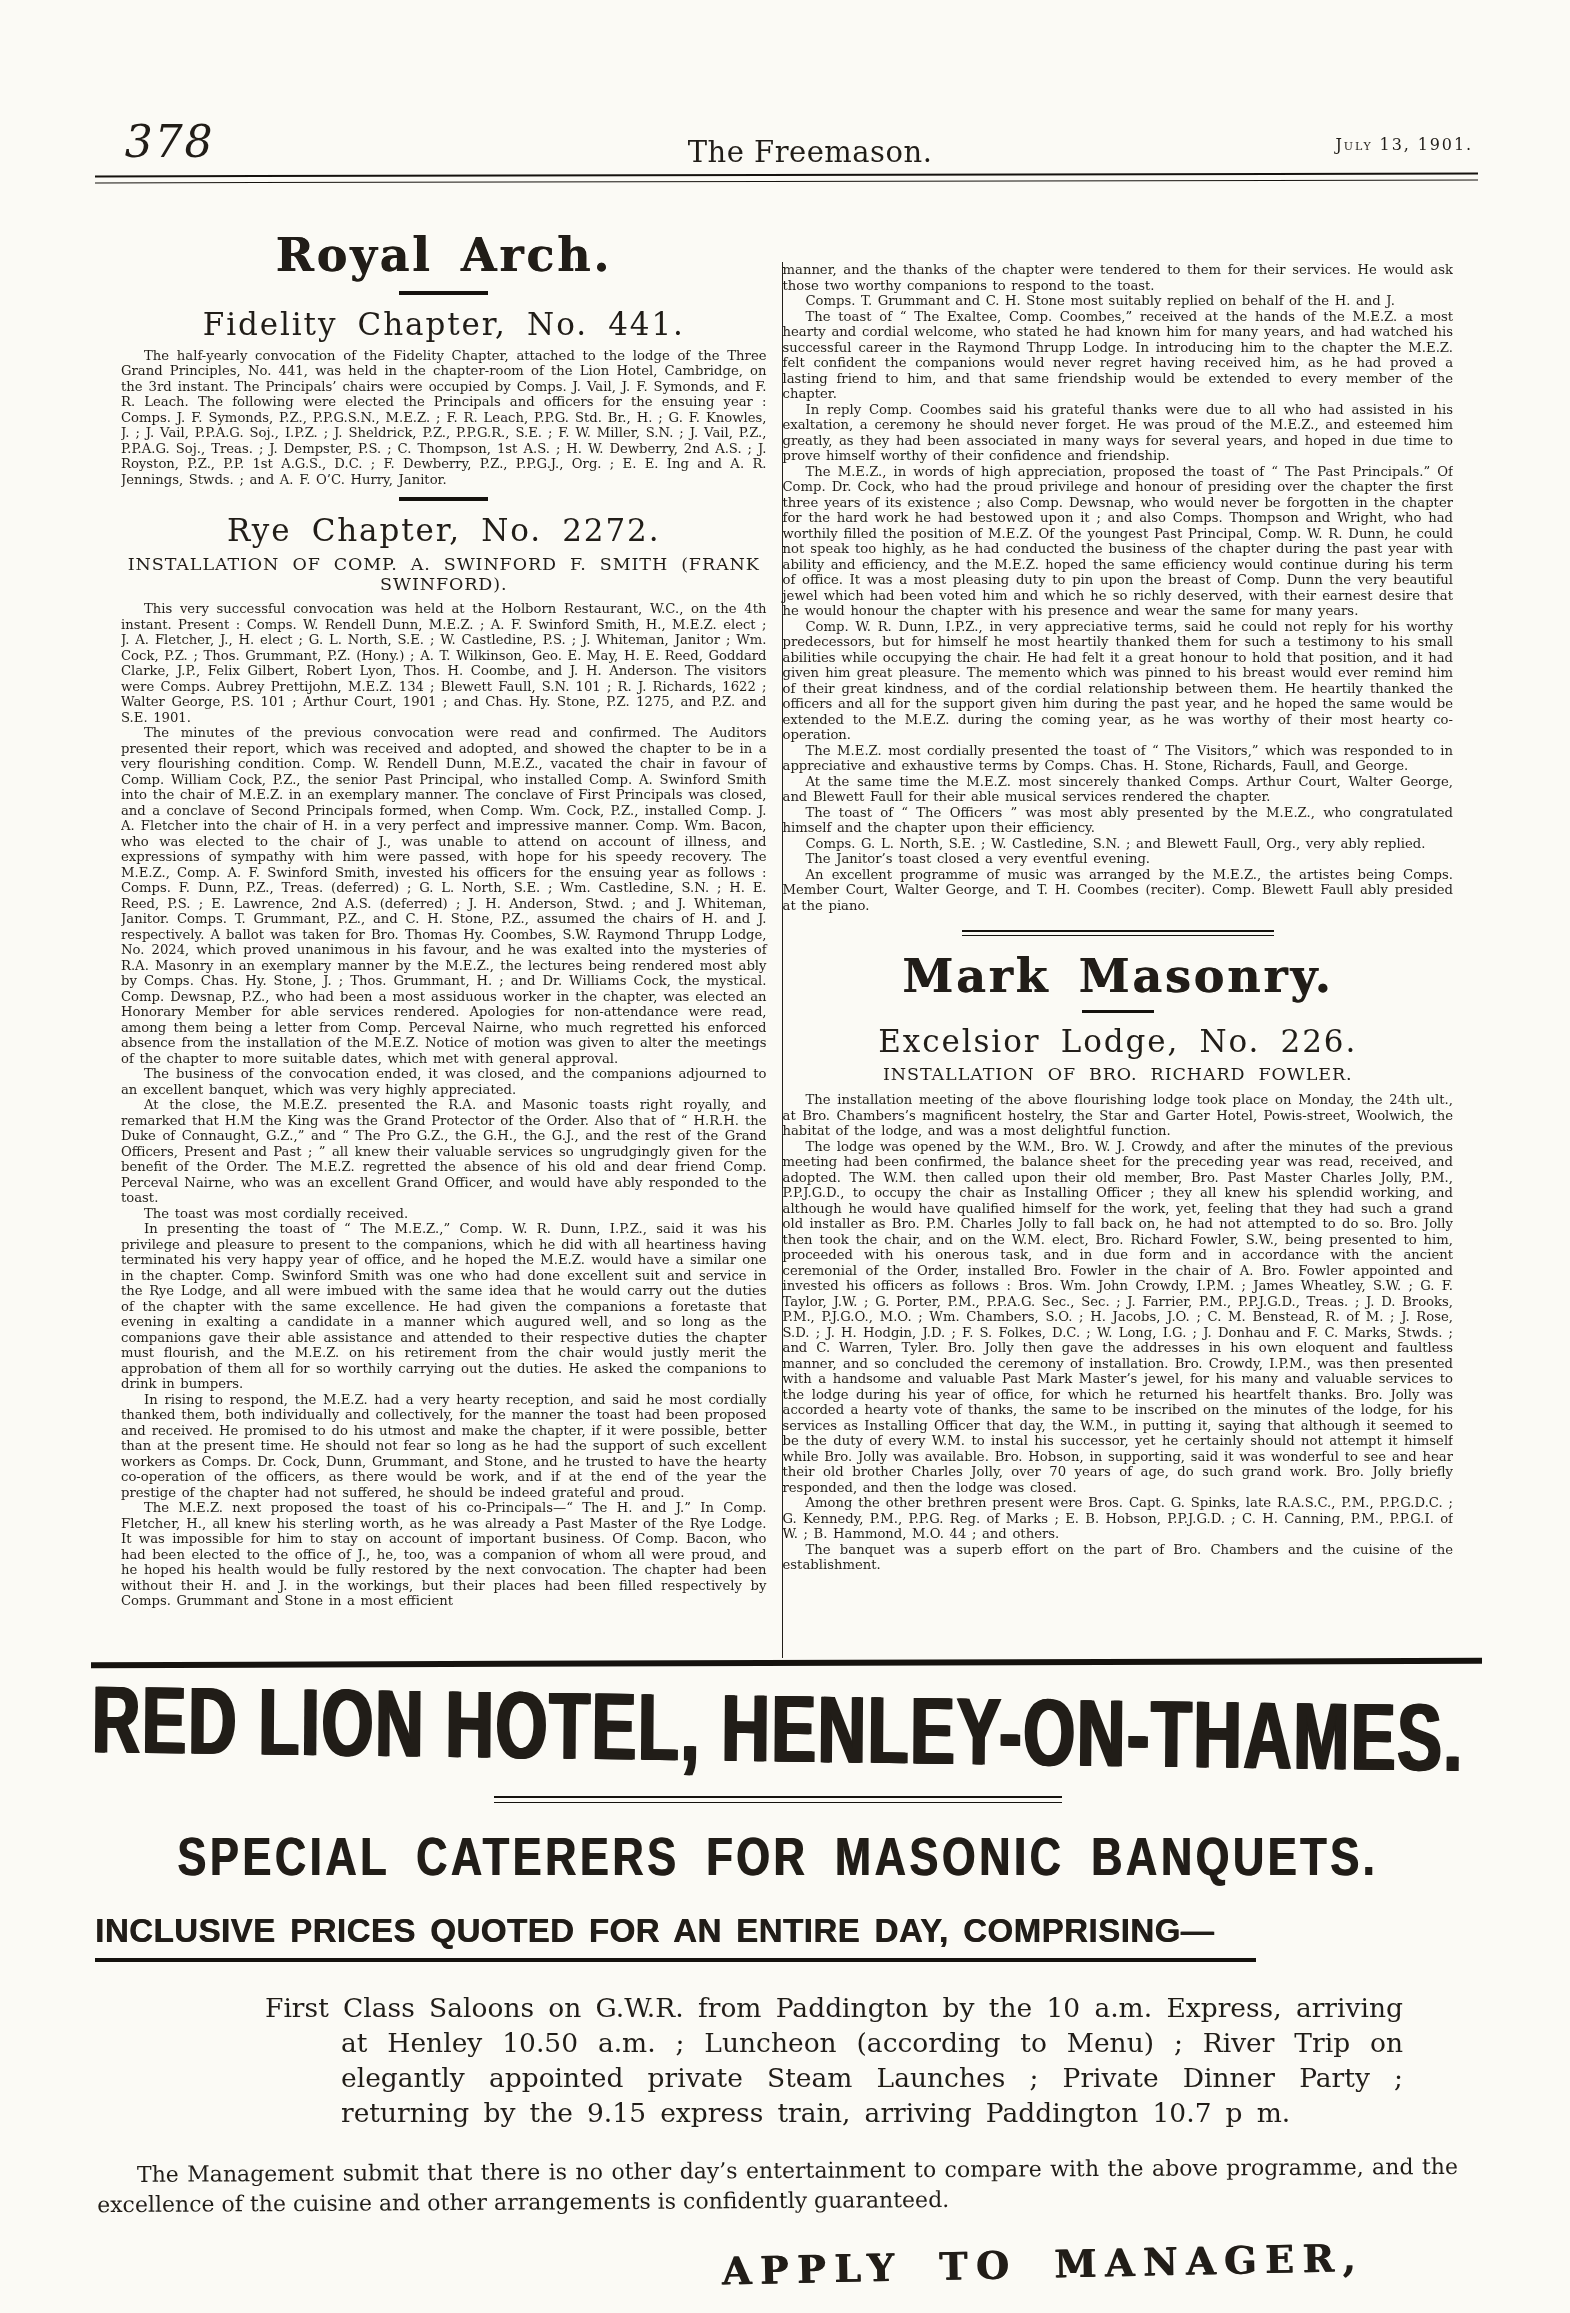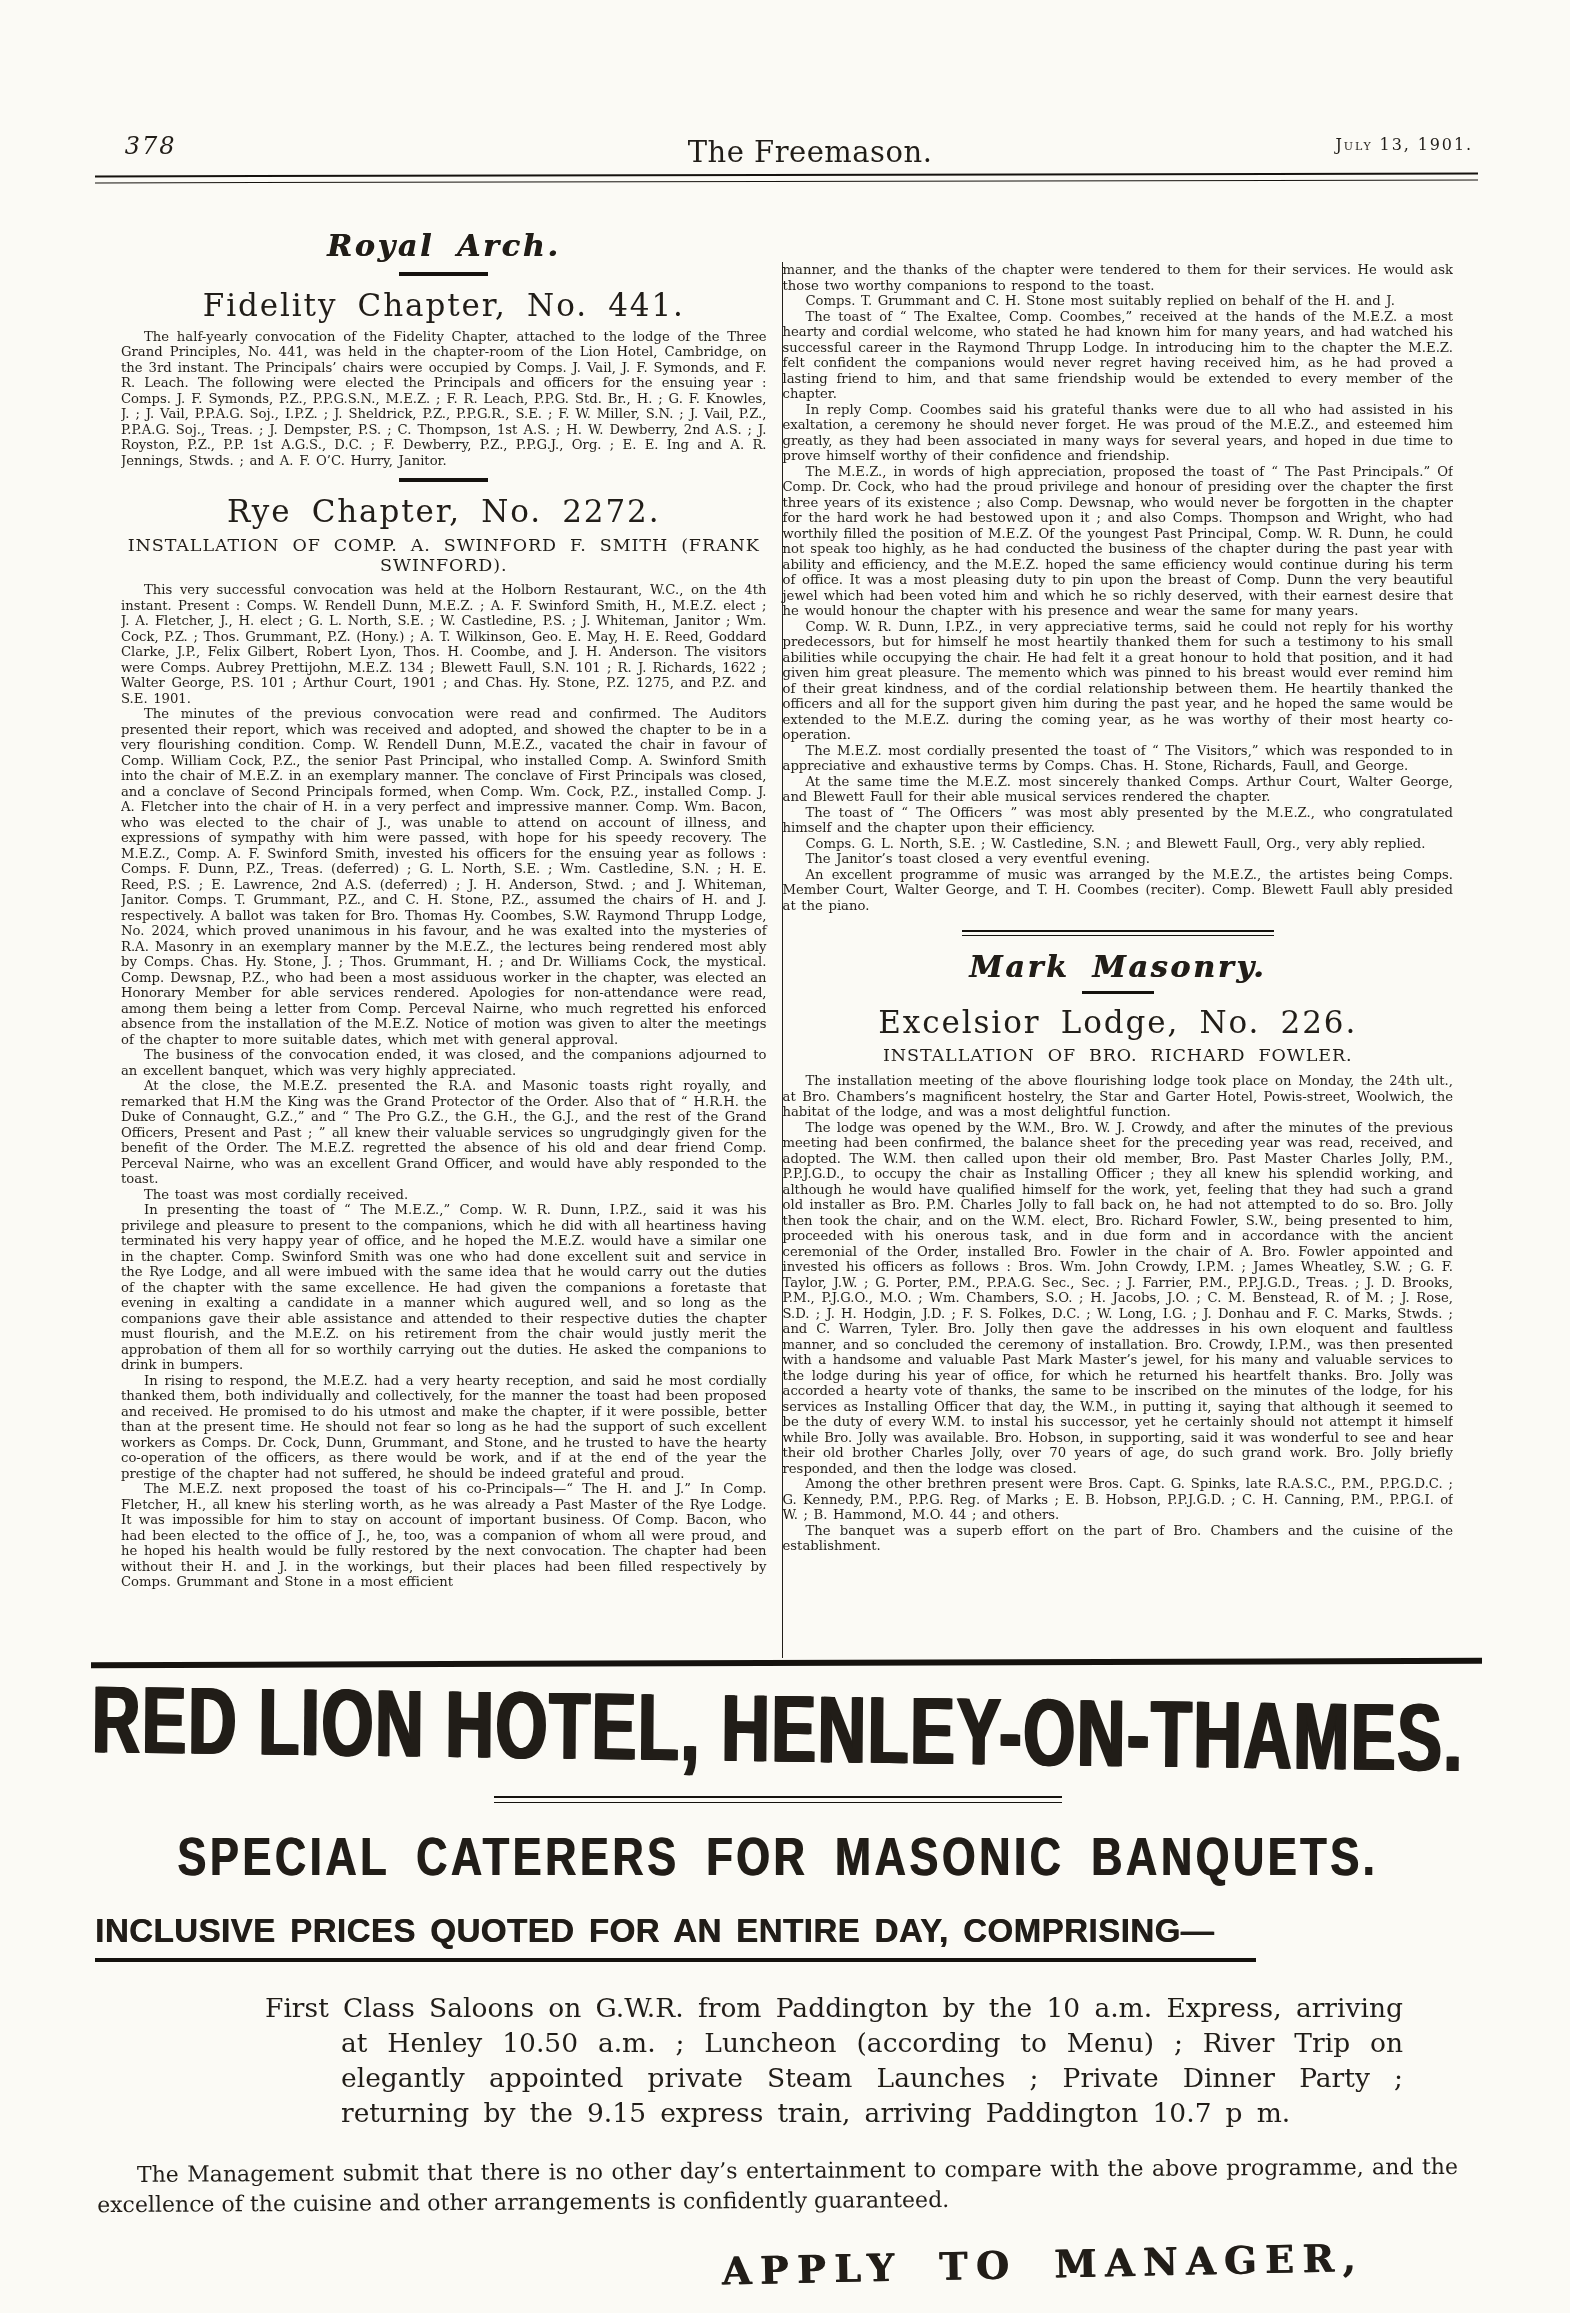--- a/index.html
+++ b/index.html
@@ -9,22 +9,22 @@
     color:#211d18;
     font-family:"DejaVu Serif", serif;
     position:relative;
     overflow:hidden;
   }
   .page { position:absolute; inset:0; }
 
   
   .masthead { position:absolute; top:114px; left:121px; right:98px; height:57px; }
   .page-number {
-    position:absolute; left:3.8px; top:18px;
-    font-size:24px; font-style:italic; letter-spacing:1.9px;
+    position:absolute; left:3.8px; top:2px;
+    font-size:44px; font-style:italic; letter-spacing:1.9px;
   }
   .pub-title {
     position:absolute; left:50%; transform:translateX(-50%); top:7.6px;
     font-size:29px; font-weight:normal; margin:13px; letter-spacing:0.5px;
   }
   .issue-date {
     position:absolute; right:0; top:21px;
     font-variant:small-caps; font-size:16px; letter-spacing:1.9px;
   }
   .header-rule {
@@ -43,23 +43,22 @@
   .col-right { width:672px; border-left:1.9px solid #221e19;margin-top:44px; }
 
   .col p {
     margin:0; text-align:justify; text-indent:23px;
     font-size:13.2px; line-height:15.5px; word-spacing:1.4px;
   }
   .col-right > .paras:first-child p:first-child { text-indent:0; }
 
   .blackletter {
     text-align:center; margin:9.5px 0 1.9px;
-    font-size:30px; font-weight:bold; letter-spacing:2.8px; word-spacing:9.5px;
+    font-size:46px; font-weight:bold; letter-spacing:2.8px; word-spacing:9.5px;
     text-shadow:0.6px 0 0 currentColor;
-    font-style:italic;
   }
   .short-rule { width:89px; height:3.8px; background:#15120e; margin:9.5px auto 11.4px; }
   .short-rule.thin { width:72px; height:2.8px; margin:7.6px auto 9.5px; }
   .double-rule {
     width:312px; height:5.7px; margin:17px auto 13.2px; box-sizing:border-box;
     border-top:2.8px solid #15120e; border-bottom:1.9px solid #15120e;
   }
   .article-heading {
     text-align:center; font-size:31px; font-weight:normal;
     letter-spacing:1.9px; word-spacing:8.5px; margin:3.8px 0 5.7px;

